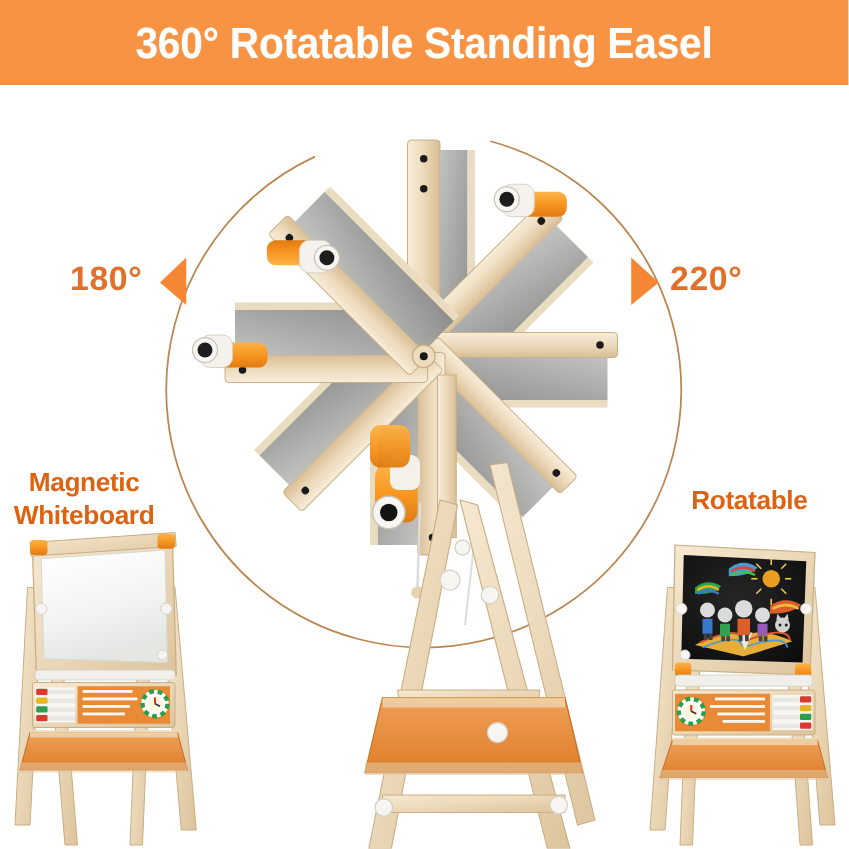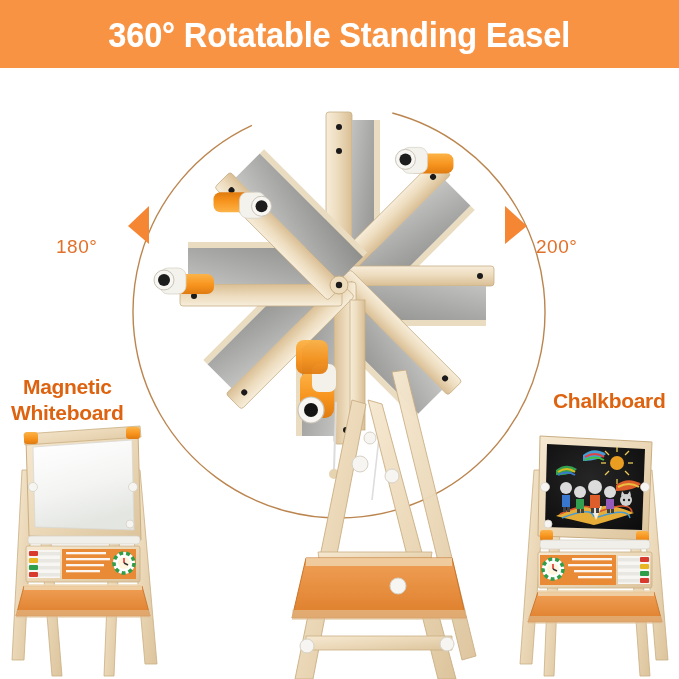--- a/index.html
+++ b/index.html
@@ -23,23 +23,22 @@
   
   .label{
     position:absolute;color:#DE6310;font-weight:bold;font-size:21px;
     line-height:1.25;white-space:pre-line;letter-spacing:-0.3px;
   }
   .label-left{left:11px;top:374px;text-align:center;}
   .label-right{left:553px;top:388px;text-align:left;}
 
   
   .deg{
-    position:absolute;color:#E1712A;font-size:19px;font-weight:normal;
+    position:absolute;color:#E1712A;font-size:27px;font-weight:bold;
     letter-spacing:0.5px;
-    margin-top:28px;
   }
   .deg-left{left:56px;top:208px;}
   .deg-right{left:536px;top:208px;}
 
   
   .art{position:absolute;left:0;top:0;width:679px;height:679px;}
 </style>
 </head>
 <body>
 
@@ -399,19 +398,19 @@
       <circle cx="645" cy="487" r="4.5" fill="#F6F5F1" stroke="#D6D1C6" stroke-width="0.8"></circle>
       <circle cx="548" cy="524" r="4" fill="#F6F5F1" stroke="#D6D1C6" stroke-width="0.8"></circle>
     </g>
   </svg>
 
   <div class="banner">
     <div class="banner-title">360° Rotatable Standing Easel</div>
   </div>
 
   <div class="deg deg-left">180°</div>
-  <div class="deg deg-right">200°</div>
+  <div class="deg deg-right">220°</div>
 
   <div class="label label-left">Magnetic
 Whiteboard</div>
-  <div class="label label-right">Chalkboard</div>
+  <div class="label label-right">Rotatable</div>
 
 </div>
 
 </body></html>

